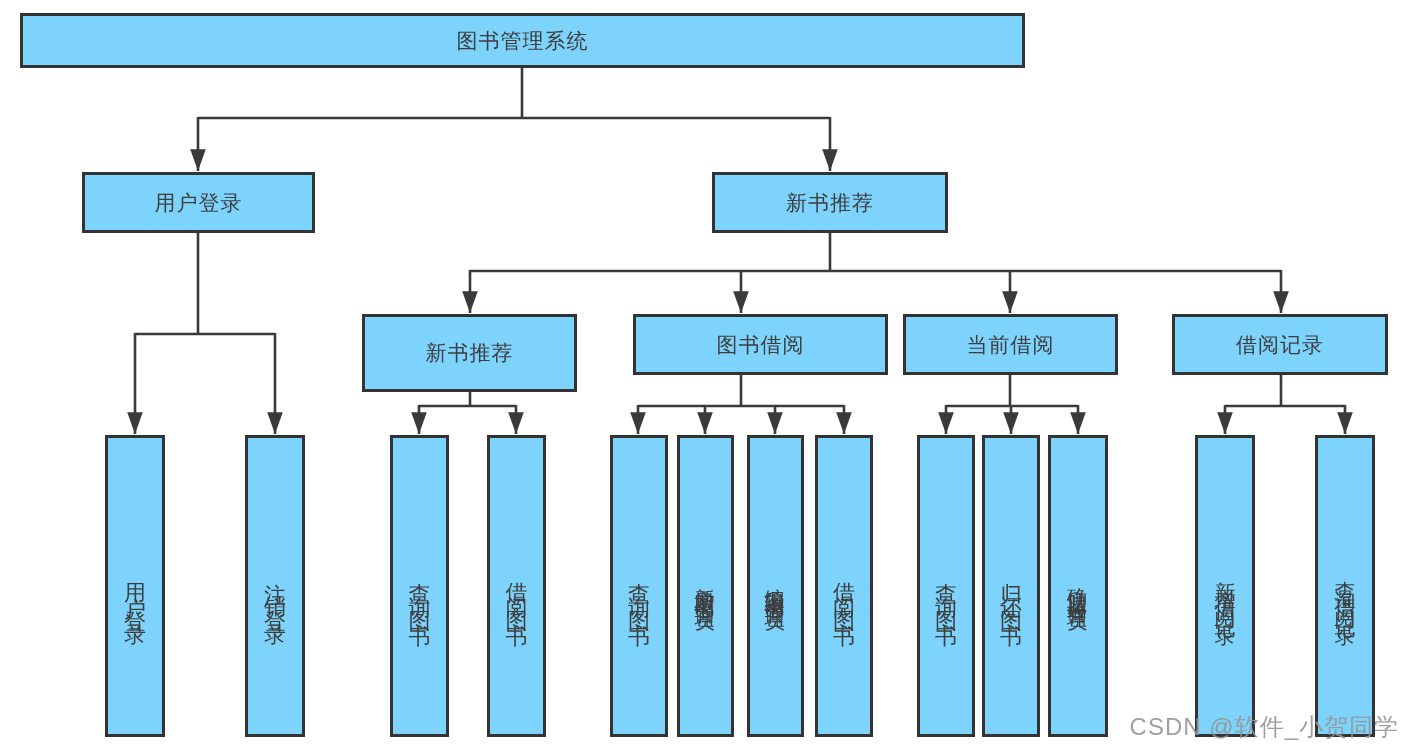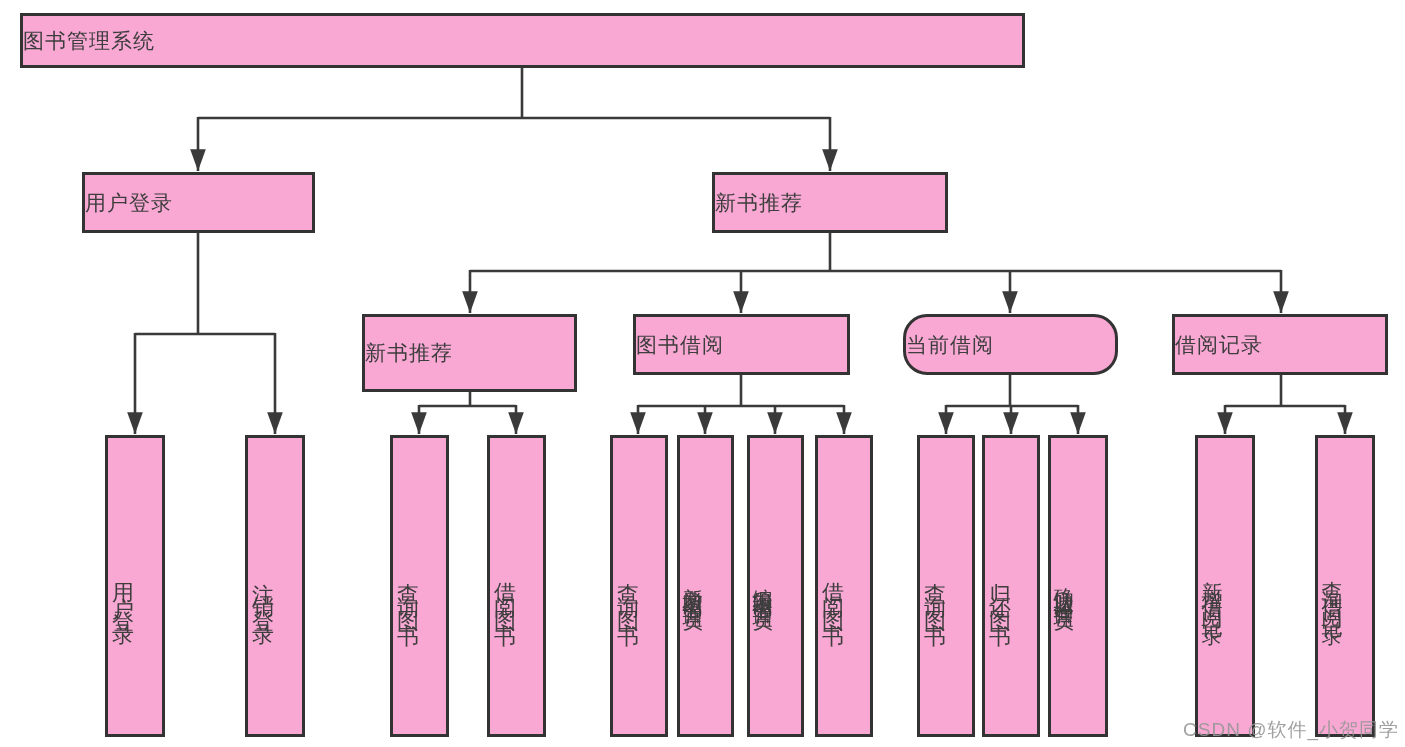--- a/index.html
+++ b/index.html
@@ -12,46 +12,47 @@
     color: #3d3d3d;
     overflow: hidden;
   }
   .connectors {
     position: absolute;
     left: 0; top: 0;
     width: 1405px; height: 747px;
   }
   .node {
     position: absolute;
-    background: #f9a8d4;
+    background: #7dd3fc;
     border: 3px solid #333333;
     box-sizing: border-box;
     display: flex;
     align-items: center;
+    justify-content: center;
     text-align: center;
   }
   .hlabel { font-size: 21px; letter-spacing: 1px; white-space: nowrap; }
   .vtext {
     writing-mode: vertical-rl;
     text-orientation: mixed;
     white-space: nowrap;
   }
   .sp4 { font-size: 22px; letter-spacing: 14px; margin-bottom: -14px; }
   .sp6 { font-size: 21px; letter-spacing: 9px;  margin-bottom: -9px; }
   .sp9 { font-size: 20px; letter-spacing: 3.5px; margin-bottom: -4px; }
 
   
   .n-root { left: 20px; top: 13px; width: 1005px; height: 55px; }
   
   .n-l2a { left: 82px;  top: 172px; width: 233px; height: 61px; }
   .n-l2b { left: 712px; top: 172px; width: 236px; height: 61px; }
   
   .n-l3a { left: 362px;  top: 314px; width: 215px; height: 78px; }
-  .n-l3b { left: 633px;  top: 314px; width: 217px; height: 61px; }
-  .n-l3c { left: 903px;  top: 314px; width: 215px; height: 61px; border-radius: 24px; }
+  .n-l3b { left: 633px;  top: 314px; width: 255px; height: 61px; }
+  .n-l3c { left: 903px;  top: 314px; width: 215px; height: 61px; }
   .n-l3d { left: 1172px; top: 314px; width: 216px; height: 61px; }
   
   .vb { top: 435px; height: 302px; }
   .n-vb1  { left: 105px;  width: 60px; }
   .n-vb2  { left: 245px;  width: 60px; }
   .n-vb3  { left: 390px;  width: 59px; }
   .n-vb4  { left: 487px;  width: 59px; }
   .n-vb5  { left: 610px;  width: 58px; }
   .n-vb6  { left: 677px;  width: 57px; }
   .n-vb7  { left: 747px;  width: 57px; }
@@ -59,21 +60,21 @@
   .n-vb9  { left: 917px;  width: 58px; }
   .n-vb10 { left: 982px;  width: 58px; }
   .n-vb11 { left: 1048px; width: 60px; }
   .n-vb12 { left: 1195px; width: 60px; }
   .n-vb13 { left: 1315px; width: 60px; }
 
   .watermark {
     position: absolute;
     right: 6px;
     bottom: 4px;
-    font-size: 19px;
+    font-size: 24px;
     color: rgba(150, 150, 150, 0.9);
     letter-spacing: 1px;
     white-space: nowrap;
     z-index: 5;
   }
 </style>
 </head>
 <body>
 
 <div class="canvas">

